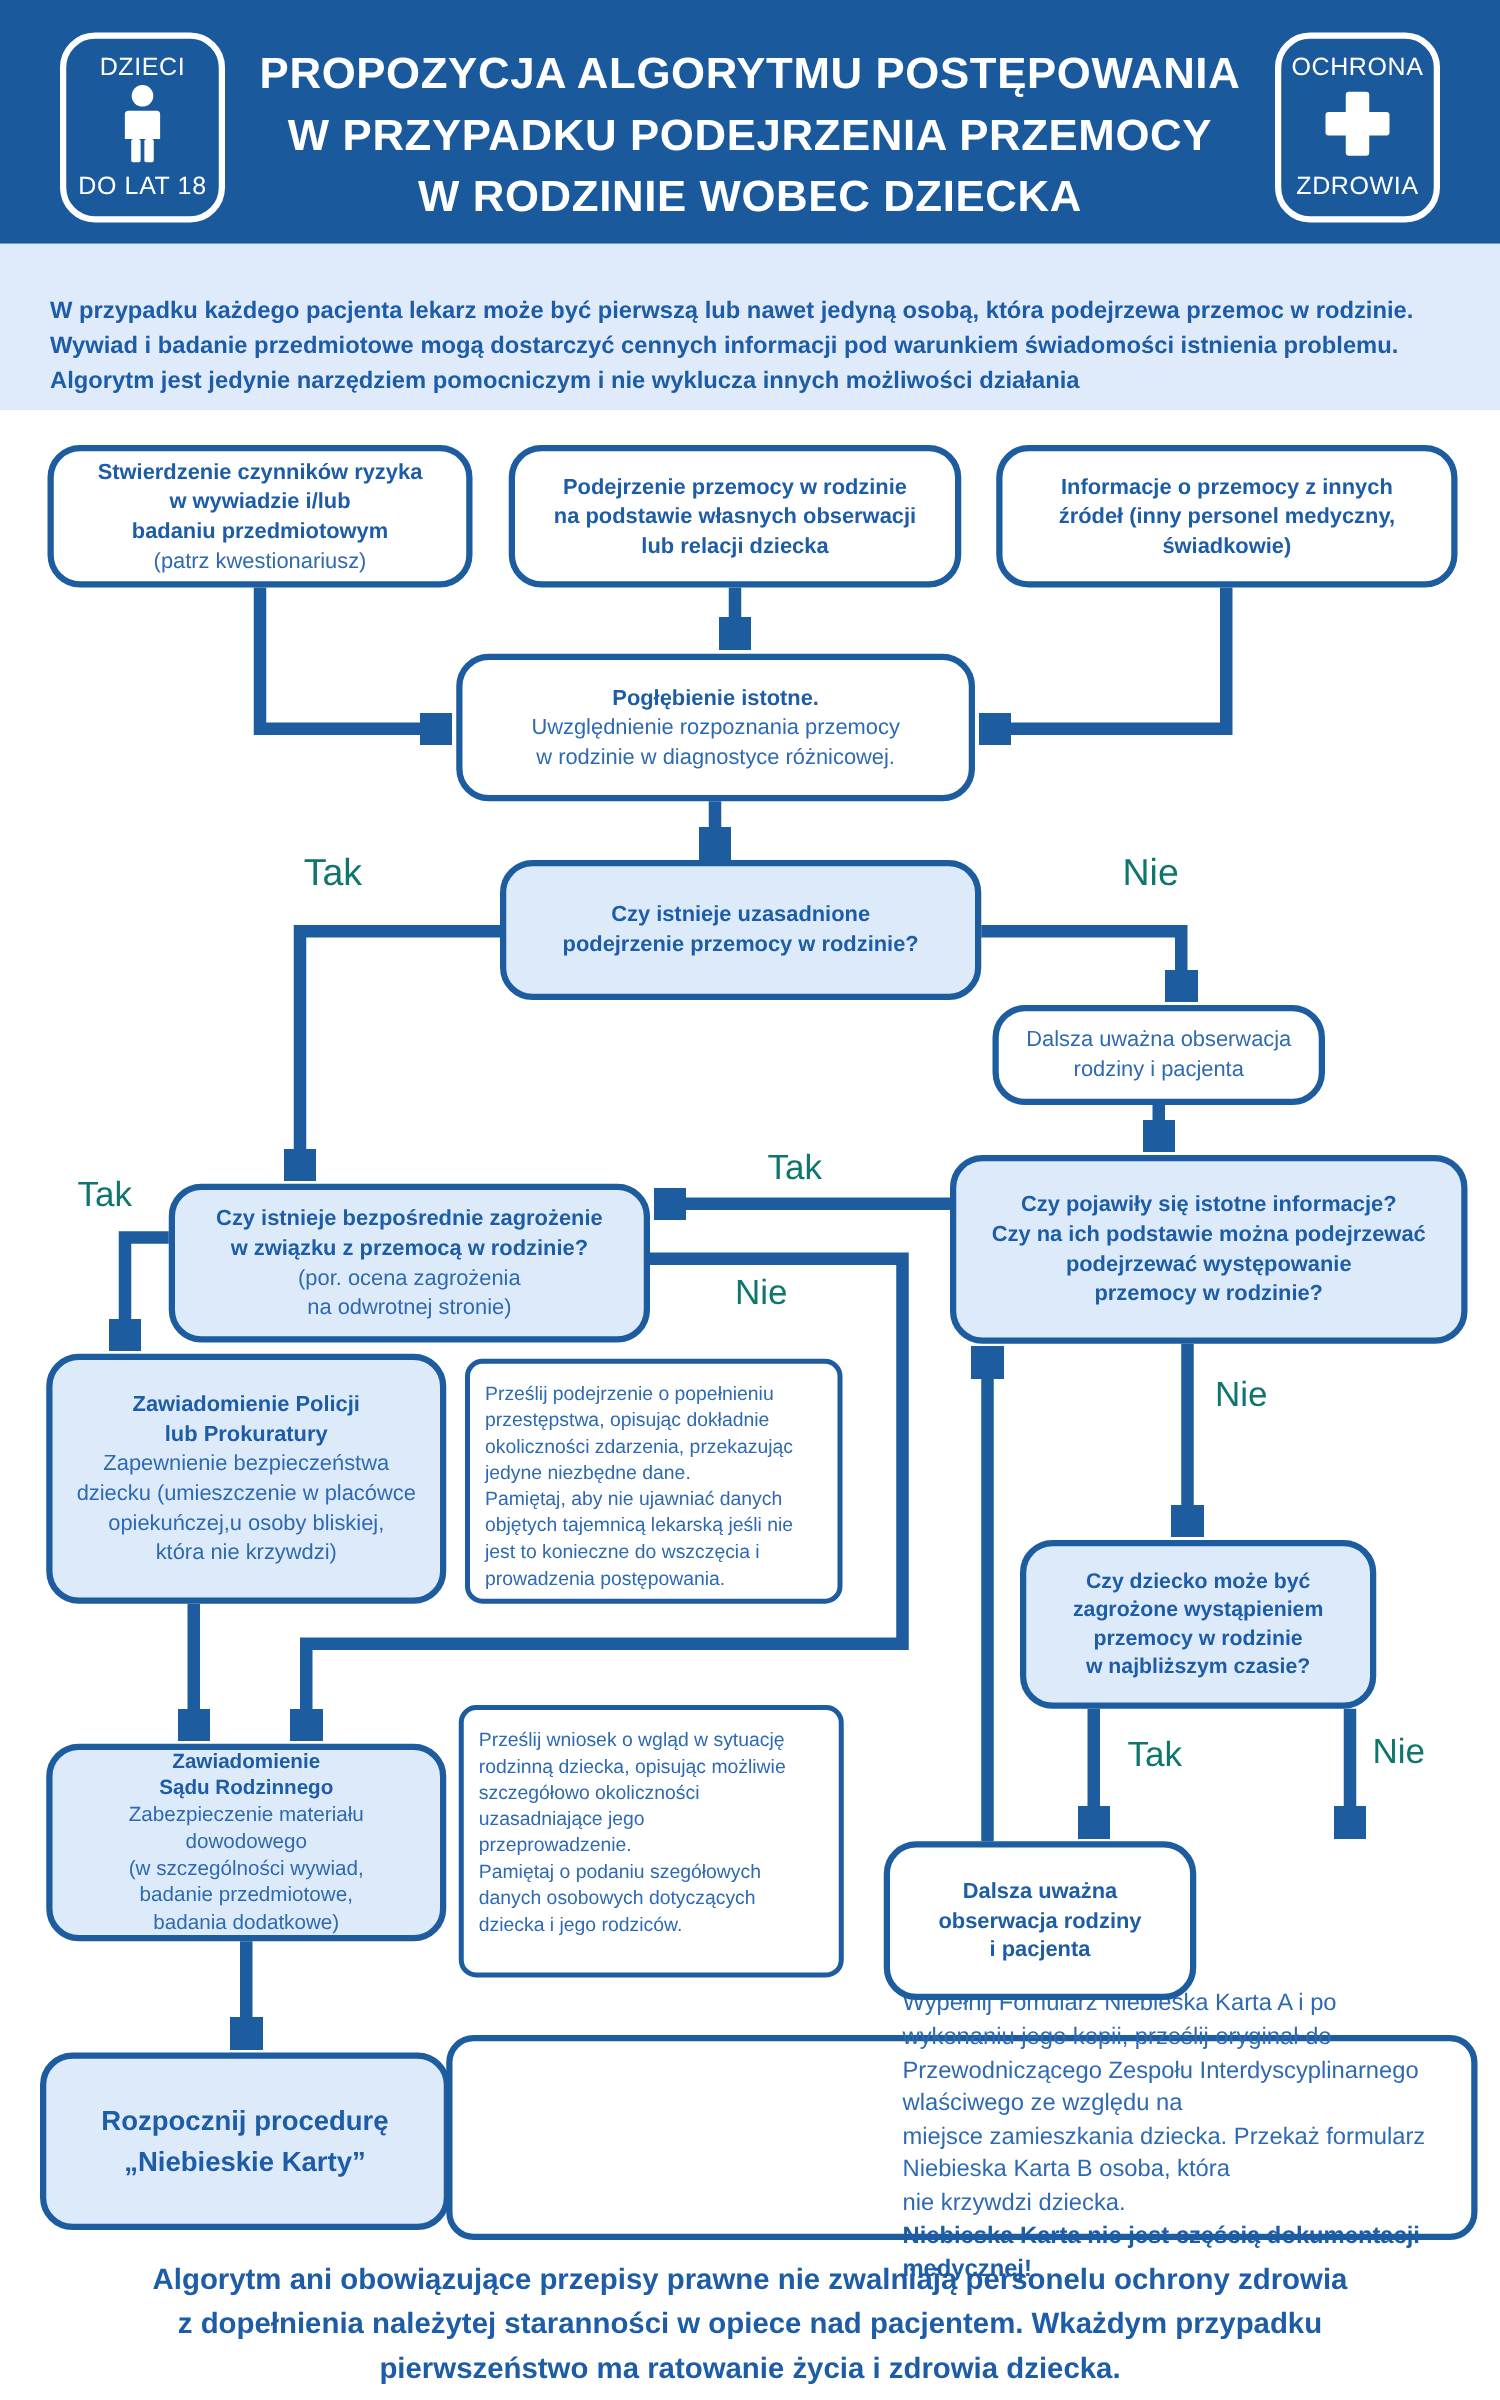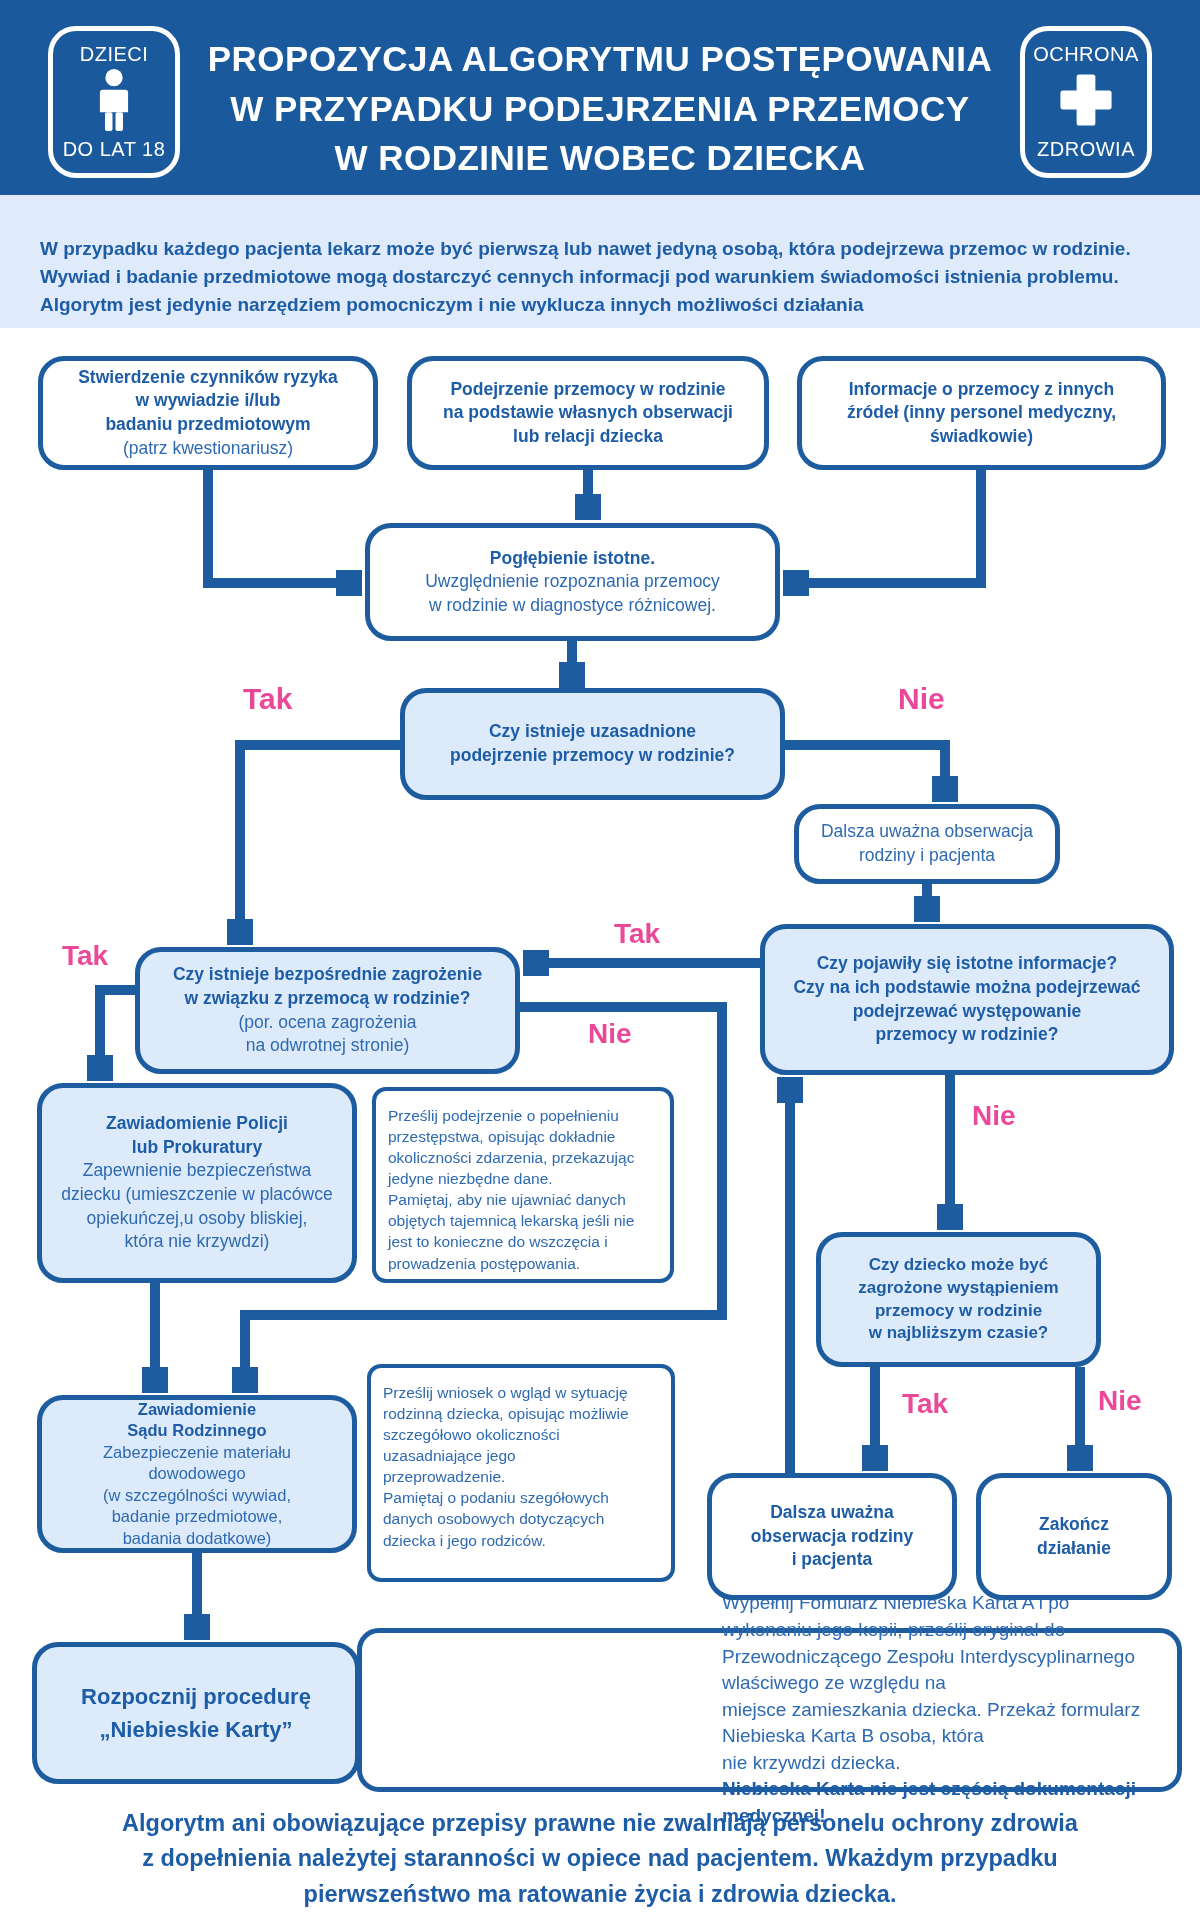--- a/index.html
+++ b/index.html
@@ -23,21 +23,21 @@
   
   .node{position:absolute;box-sizing:border-box;border:5px solid #1d5c9e;border-radius:26px;background:#ffffff;
         display:flex;flex-direction:column;align-items:center;justify-content:center;text-align:center;
         color:#1d5ca6;padding:6px 10px;z-index:2;}
   .node .b{display:block;white-space:pre-line;font-weight:bold;font-size:17.5px;line-height:1.35;}
   .node .r{display:block;white-space:pre-line;font-weight:normal;font-size:17.5px;line-height:1.35;color:#2e6ab2;}
   .fill{background:#ddeafa;}
   .note{position:absolute;box-sizing:border-box;border:4px solid #1d5c9e;border-radius:14px;background:#ffffff;
         color:#2e6ab2;text-align:left;padding:14px 12px;z-index:2;}
   .note .r{display:block;white-space:pre-line;font-weight:normal;font-size:15.5px;line-height:1.36;}
-  .edge-label{position:absolute;color:#ec4899;font-weight:bold;z-index:3;}
+  .edge-label{position:absolute;color:#0f766e;font-weight:normal;z-index:3;}
 
   .connectors{position:absolute;left:0;top:0;z-index:1;}
   .connectors path{stroke:#1d5c9e;stroke-width:10;fill:none;}
 
   
   .bignote{position:absolute;left:357px;top:1628px;width:825px;height:164px;box-sizing:border-box;
            border:5px solid #1d5c9e;border-radius:22px;background:#ffffff;z-index:1;
            display:flex;flex-direction:column;justify-content:center;padding:10px 20px 10px 360px;}
   .bignote .r{display:block;white-space:pre-line;font-size:19px;line-height:1.4;color:#2e6ab2;}
   .bignote .b{display:block;white-space:pre-line;font-size:19px;line-height:1.4;color:#1d5ca6;font-weight:bold;}
@@ -211,24 +211,20 @@
 dziecka i jego rodziców.</span>
   </div>
 
   <div class="edge-label" style="left:902px;top:1388px;font-size:28px;">Tak</div>
   <div class="edge-label" style="left:1098px;top:1385px;font-size:28px;">Nie</div>
   <div class="node" style="left:707px;top:1473px;width:250px;height:127px;">
     <span class="b">Dalsza uważna
 obserwacja rodziny
 i pacjenta</span>
   </div>
-  <div class="node" style="left:976px;top:1473px;width:196px;height:127px;">
-    <span class="b">Zakończ
-działanie</span>
-  </div>
 
   <div class="bignote">
     <span class="r">Wypełnij Fomularz Niebieska Karta A i po wykonaniu jego kopii, prześlij oryginał do
 Przewodniczącego Zespołu Interdyscyplinarnego wlaściwego ze względu na
 miejsce zamieszkania dziecka. Przekaż formularz Niebieska Karta B osoba, która
 nie krzywdzi dziecka.</span>
     <span class="b">Niebieska Karta nie jest częścią dokumentacji medycznej!</span>
   </div>
   <div class="node fill" style="left:32px;top:1642px;width:328px;height:142px;z-index:2;">
     <span class="b" style="font-size:22px;line-height:1.5;">Rozpocznij procedurę

